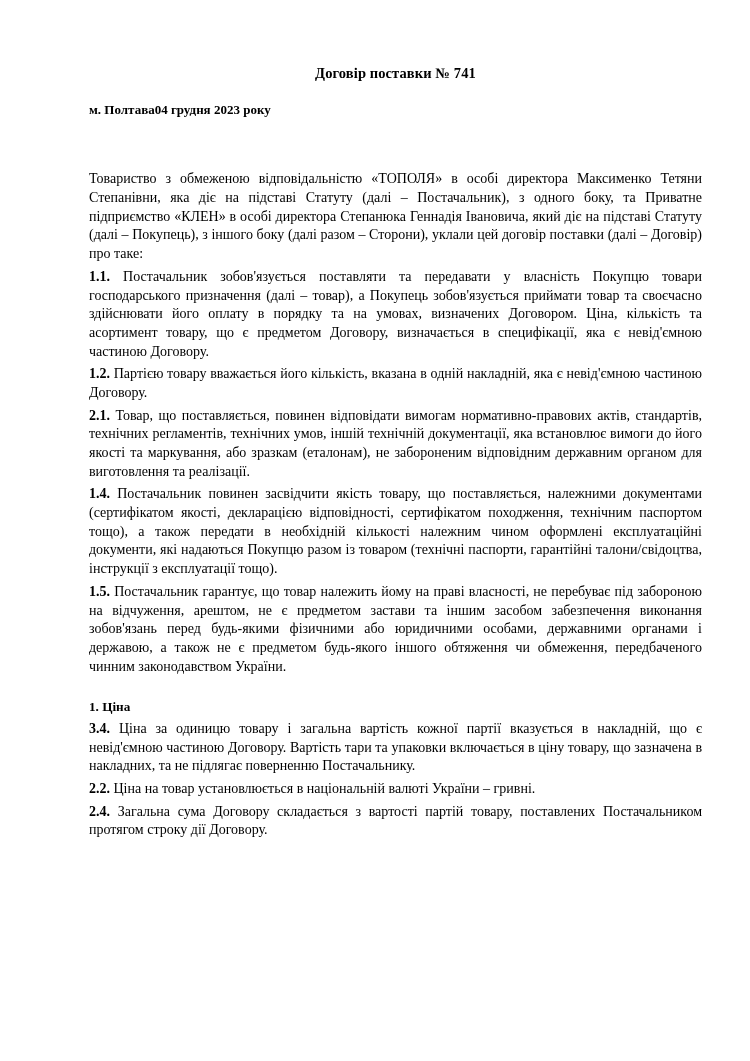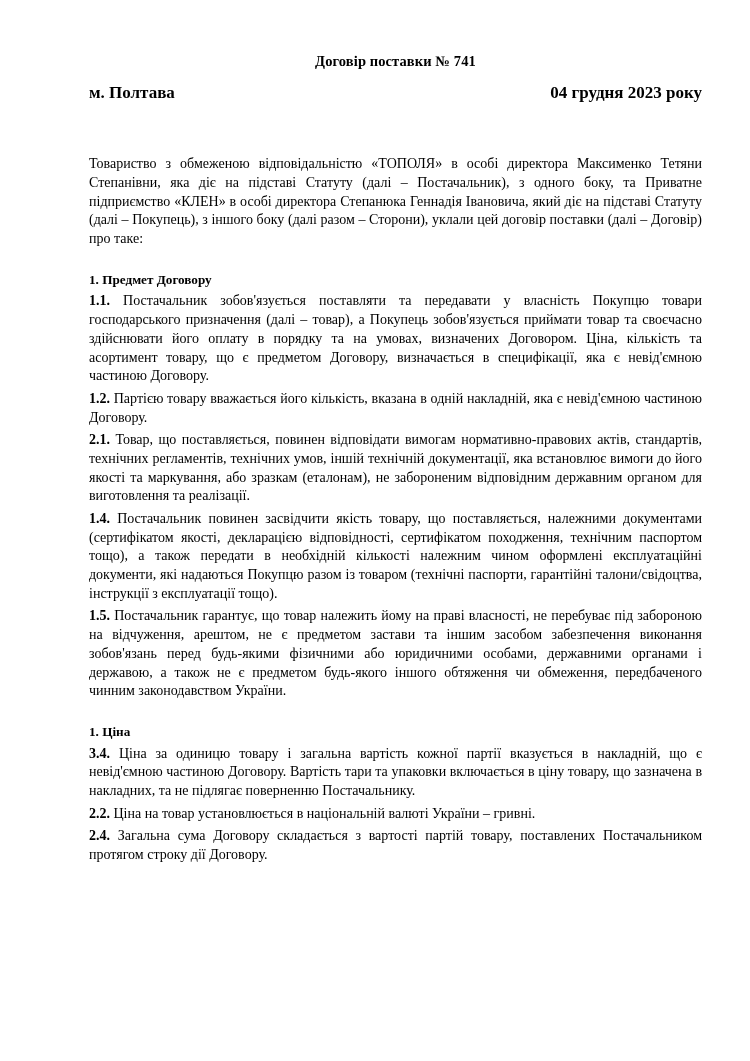--- a/index.html
+++ b/index.html
@@ -18,39 +18,38 @@
     height: 1061px;
     margin: 0 auto;
     background: #ffffff;
     box-sizing: border-box;
     padding: 0;
     overflow: hidden;
   }
   .content {
     position: absolute;
     left: 89px;
-    top: 0;
+    top: 12px;
     width: 613px;
   }
   .doc-title {
     text-align: center;
     font-weight: bold;
     font-size: 14.5px;
     line-height: 1.2;
     margin: 0;
     padding-top: 53px;
     letter-spacing: 0.1px;
   }
   .place-date-row {
     display: flex;
-    justify-content: space-between;
     align-items: baseline;
-    margin-top: 13px;
+    margin-top: 20px;
     font-weight: bold;
-    font-size: 17px;
+    font-size: 13px;
   }
   .place {
     text-align: left;
     white-space: nowrap;
   }
   .date {
     text-align: right;
     white-space: nowrap;
   }
   .body-para {
@@ -88,21 +87,20 @@
 
     <h1 class="doc-title">Договір поставки № 741</h1>
 
     <div class="place-date-row">
       <span class="place">м. Полтава</span>
       <span class="date">04 грудня 2023 року</span>
     </div>
 
     <p class="body-para first-para">Товариство з обмеженою відповідальністю «ТОПОЛЯ» в особі директора Максименко Тетяни Степанівни, яка діє на підставі Статуту (далі – Постачальник), з одного боку, та Приватне підприємство «КЛЕН» в особі директора Степанюка Геннадія Івановича, який діє на підставі Статуту (далі – Покупець), з іншого боку (далі разом – Сторони), уклали цей договір поставки (далі – Договір) про таке:</p>
 
-    <h2 class="section-head">1. Предмет Договору</h2>
 
     <p class="body-para clause">
       <span class="clause-num">1.1.</span><span> Постачальник зобов'язується поставляти та передавати у власність Покупцю товари господарського призначення (далі – товар), а Покупець зобов'язується приймати товар та своєчасно здійснювати його оплату в порядку та на умовах, визначених Договором. Ціна, кількість та асортимент товару, що є предметом Договору, визначається в специфікації, яка є невід'ємною частиною Договору.</span>
     </p>
 
     <p class="body-para clause">
       <span class="clause-num">1.2.</span><span> Партією товару вважається його кількість, вказана в одній накладній, яка є невід'ємною частиною Договору.</span>
     </p>
 
     <p class="body-para clause">

